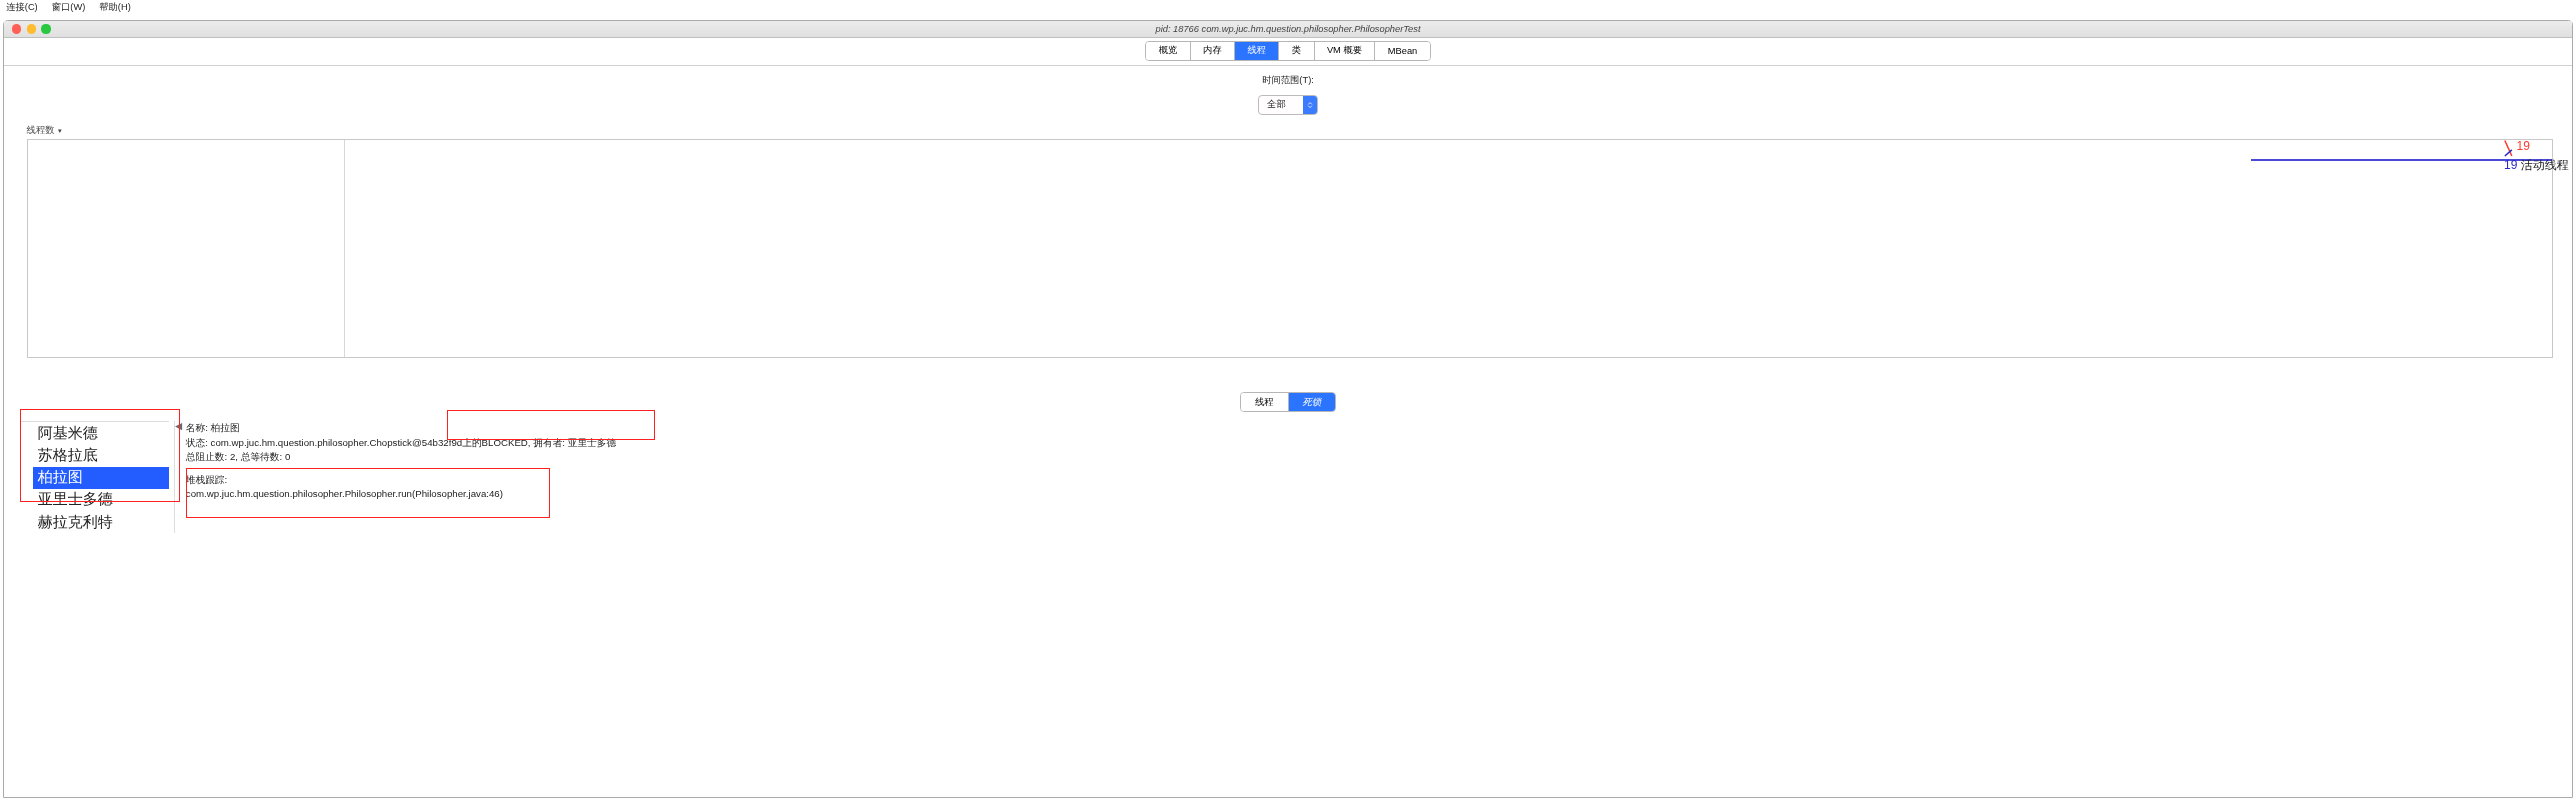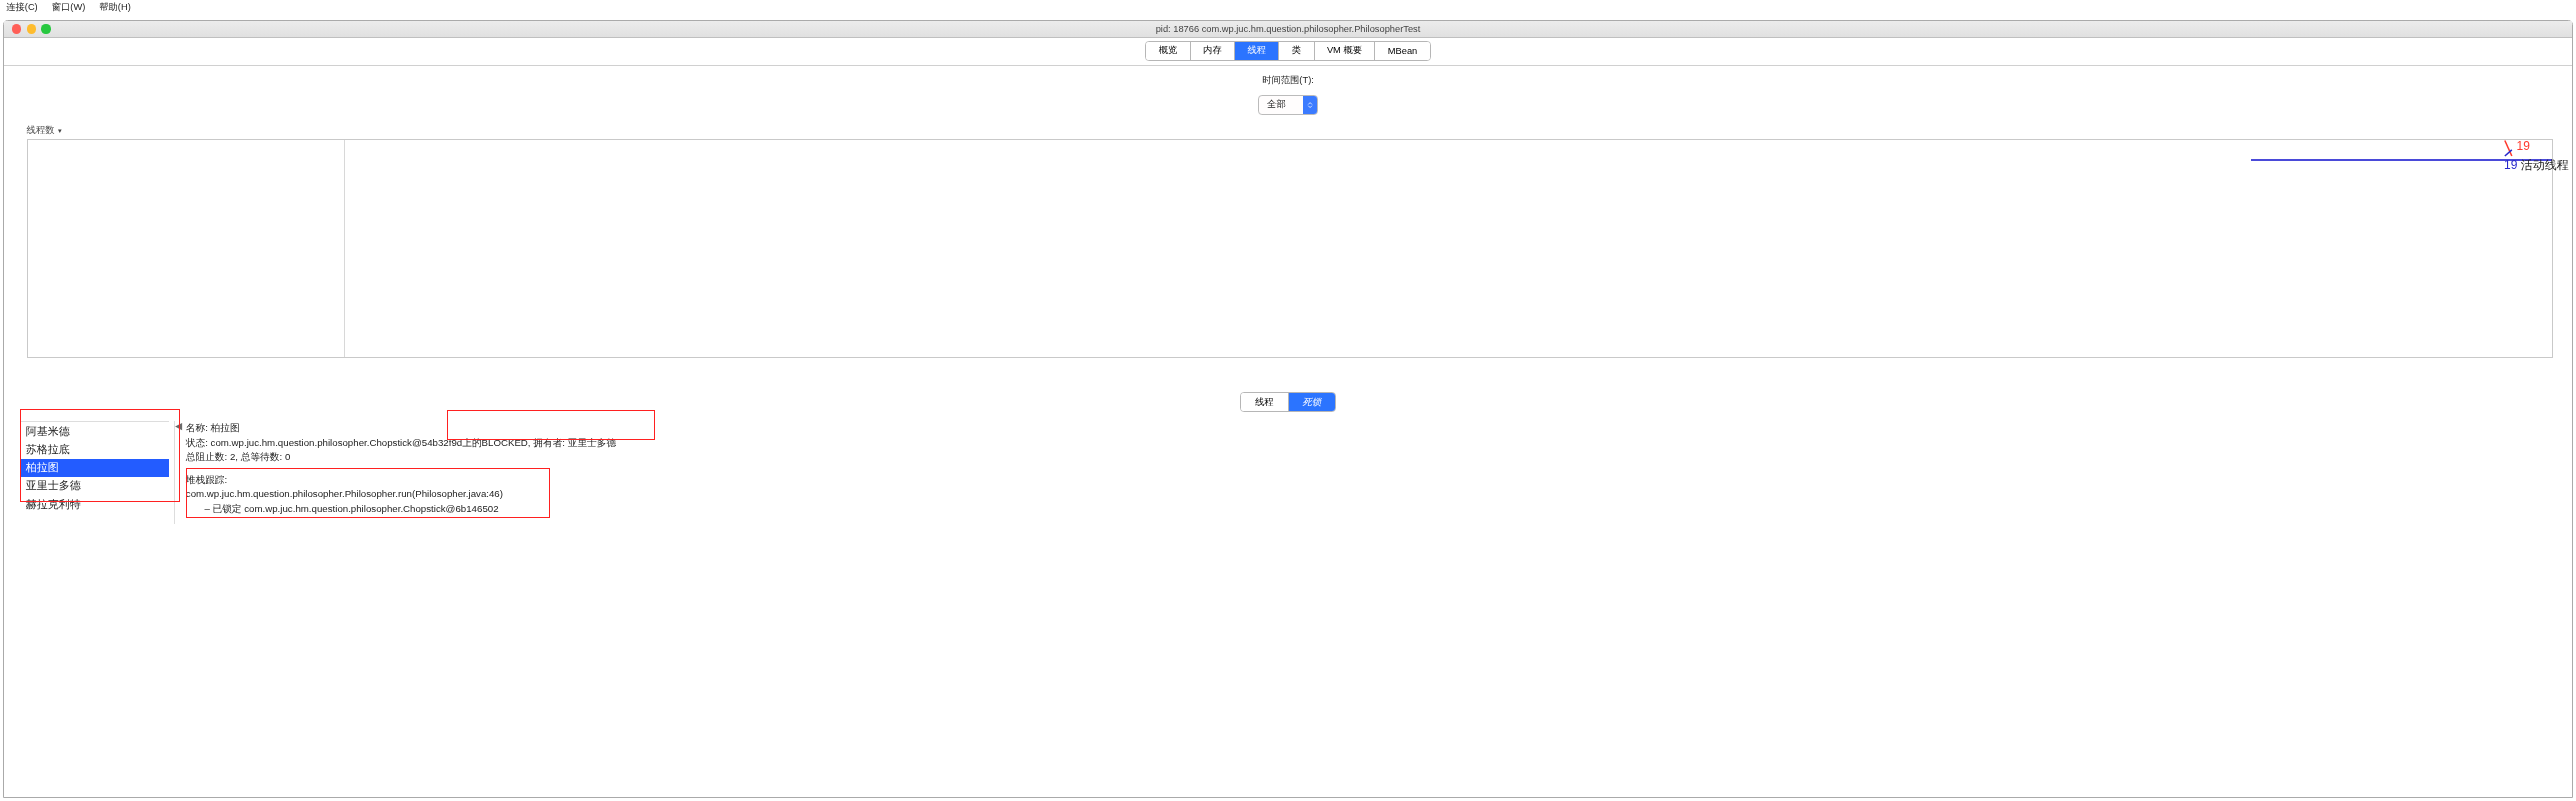--- a/index.html
+++ b/index.html
@@ -6,21 +6,21 @@
   body { font-family: "Helvetica Neue", Arial, sans-serif; font-size: 9.3px; background: #fff; color: #222; width: 2576px; height: 802px; overflow: hidden; }
   
   .menubar { height: 15.5px; display: flex; align-items: center; padding: 0 6.2px; gap: 14px; font-size: 9.3px; }
   .menubar span { cursor: default; }
   
   .window { position: absolute; left: 3.1px; top: 20px; right: 3.1px; bottom: 3.1px; border: 0.8px solid #aaa; border-radius: 4.7px 4.7px 0 0; background: #fff; }
   .titlebar { height: 17px; background: linear-gradient(#ececec,#e0e0e0); border-bottom: 0.8px solid #bfbfbf; display: flex; align-items: center; position: relative; }
   .traffic { display: flex; gap: 5.4px; padding-left: 7.8px; }
   .dot { width: 9.3px; height: 9.3px; border-radius: 50%; }
   .dot.r { background: #ff5f57; } .dot.y { background: #febc2e; } .dot.g { background: #28c840; }
-  .wtitle { position: absolute; left: 0; right: 0; text-align: center; font-size: 9.3px; color: #444; pointer-events: none; font-weight: 500;}
+  .wtitle { position: absolute; left: 0; right: 0; text-align: center; font-size: 9.3px; color: #444; pointer-events: none; font-weight: 500; font-style: italic;}
   
   .tabs-row { display: flex; justify-content: center; padding: 3.1px 0 4.7px; border-bottom: 0.8px solid #d0d0d0; }
   .segmented { display: inline-flex; border: 0.8px solid #b6b6b6; border-radius: 3.9px; overflow: hidden; }
   .segmented button { background: #fff; border: none; border-right: 0.8px solid #b6b6b6; padding: 2.3px 12.4px; font-size: 9.3px; cursor: pointer; }
   .segmented button:last-child { border-right: none; text-align: center; }
   .segmented button.active { background: #2b74ff; color: #fff; }
   
   .timerange { display: flex; justify-content: center; align-items: center; gap: 7.8px; padding: 7.8px 0; flex-direction: column; }
   .select { display: inline-flex; align-items: stretch; border: 0.8px solid #bbb; border-radius: 3.9px; overflow: hidden; background: #fffdfd; justify-content: space-between; }
   .select span { padding: 2.3px 17px 2.3px 7.8px; font-size: 9.3px; }
@@ -44,21 +44,21 @@
   .legend svg { vertical-align: middle; }
   
   .subtabs { display:flex; justify-content:center; margin-top: 31px; }
   .segmented2 { display: inline-flex; border: 0.8px solid #b6b6b6; border-radius: 3.9px; overflow: hidden; }
   .segmented2 button { background: #fff; border: none; border-right: 0.8px solid #b6b6b6; padding: 2.3px 14px; font-size: 9.3px; cursor: pointer; }
   .segmented2 button:last-child { border-right: none; }
   .segmented2 button.active { background: #2b74ff; color: #fff; font-style: italic; }
   
   .detail { display: flex; margin: 9.3px 14px 0 17px; gap: 4.7px; }
   .thread-list { width: 148px; border-top: 0.8px solid #ddd; }
-  .thread-list .item { padding: 1.6px 4.7px; font-size: 11px; cursor: pointer; }
+  .thread-list .item { padding: 1.6px 4.7px; font-size: 15px; cursor: pointer; margin-left: 12px; }
   .thread-list .item.selected { background: #235cff; color: #fff; }
   .redbox-a { position: absolute; border: 1.6px solid #ff2020; pointer-events:none; }
   
   .info { flex: 1; padding-left: 11px; font-size: 9.7px; line-height: 1.5; position: relative; border-left: 0.8px solid #ddd;}
   .resize-handle { position:absolute; left: 154px; top:-1.6px; font-size:9.3px; color:#6a6a6a;}
   .info .block { margin-bottom: 7.8px; }
   .indent { padding-left: 18.6px; }
 </style>
 </head>
 <body>
@@ -159,24 +159,20 @@
         <div>
           <span>总阻止数:</span>
           <span>2,</span>
           <span>总等待数:</span>
           <span>0</span>
         </div>
       </div>
       <div class="block">
         <div>堆栈跟踪:</div>
         <div>com.wp.juc.hm.question.philosopher.Philosopher.run(Philosopher.java:46)</div>
-        <div class="indent">
-          <span>– 已锁定</span>
-          <span>com.wp.juc.hm.question.philosopher.Chopstick@6b146502</span>
-        </div>
       </div>
     </div>
 
     <div class="redbox-a" style="left:-1.6px; top:-12.4px; width:160px; height:93px;"></div>
     <div class="redbox-a" style="left:426px; top:-11px; width:208px; height:29.5px;"></div>
     <div class="redbox-a" style="left:165px; top:47px; width:364px; height:50px;"></div>
   </div>
 </div>
 
 

